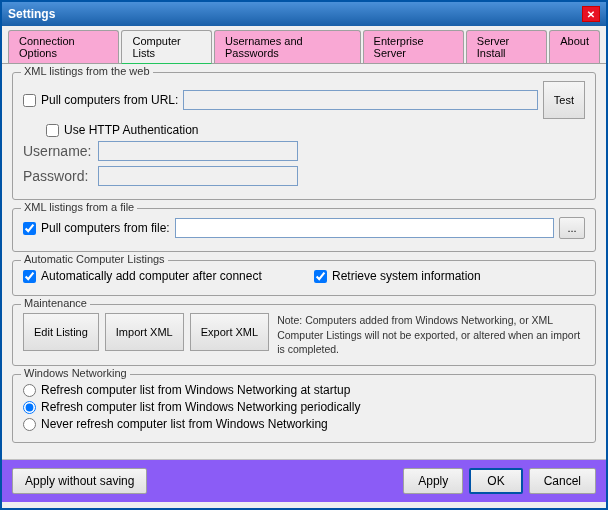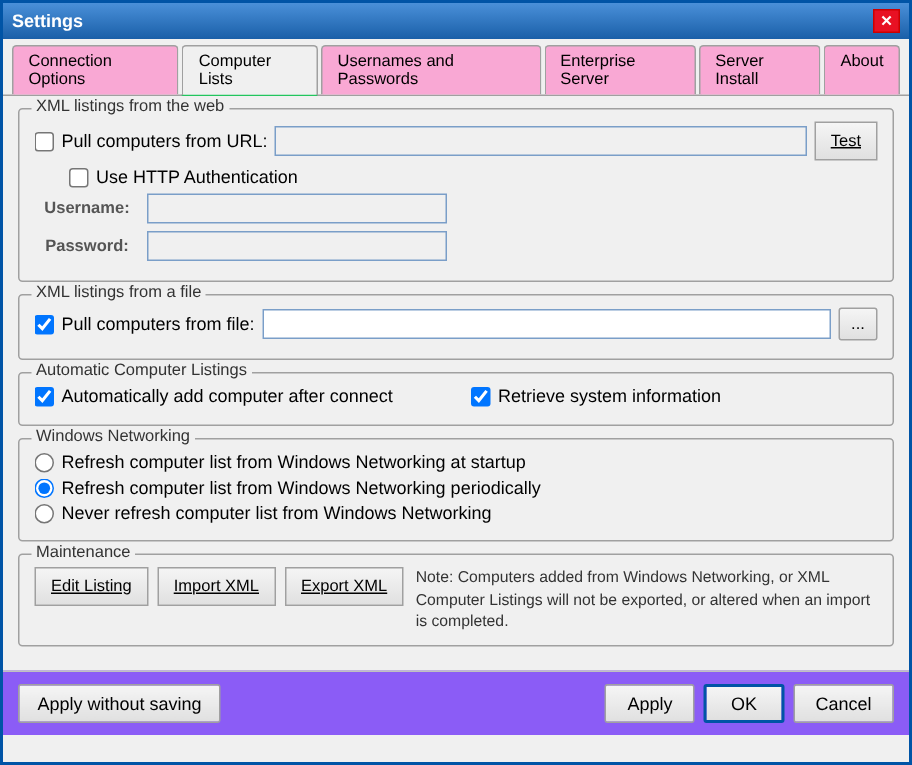--- a/index.html
+++ b/index.html
@@ -90,24 +90,23 @@
       color: #333;
     }
     .form-row {
       display: flex;
       align-items: center;
       margin-bottom: 5px;
       gap: 5px;
     }
     .form-row label {
       min-width: 70px;
-      text-align: center;
-      font-size: 11px;
+      text-align: left;
+      font-size: 14px;
       color: #555;
-      font-weight: bold;
     }
     .checkbox-row {
       display: flex;
       align-items: center;
       gap: 5px;
       margin-bottom: 4px;
     }
     input[type="checkbox"] {
       width: 13px;
       height: 13px;
@@ -121,28 +120,27 @@
       font-size: 11px;
     }
     input[type="text"]:disabled {
       background: #f0f0f0;
       color: #a0a0a0;
     }
     .text-long {
       flex: 1;
     }
     .btn {
-      height: 26px;
+      height: 38px;
       padding: 0 10px;
       border: 1px solid #a0a0a0;
       background: linear-gradient(to bottom, #f5f5f5, #e0e0e0);
       cursor: pointer;
       font-size: 11px;
       border-radius: 0;
-      text-decoration: underline;
     }
     .btn-browse {
       height: 22px;
       width: 26px;
       padding: 0;
       border: 1px solid #a0a0a0;
       background: linear-gradient(to bottom, #f5f5f5, #e0e0e0);
       cursor: pointer;
       font-size: 11px;
       border-radius: 2px;
@@ -301,47 +299,47 @@
           <label>Automatically add computer after connect</label>
         </div>
         <div class="checkbox-row">
           <input type="checkbox" checked="" style="">
           <label>Retrieve system information</label>
         </div>
       </div>
     </div>
 
     <div class="group-box">
-      <span class="group-label">Windows Networking</span>
-      <div class="radio-row">
-        <input type="radio" name="net-refresh" style="">
-        <label>Refresh computer list from Windows Networking at startup</label>
-      </div>
-      <div class="radio-row">
-        <input type="radio" name="net-refresh" checked="" style="">
-        <label>Refresh computer list from Windows Networking periodically</label>
-      </div>
-      <div class="radio-row">
-        <input type="radio" name="net-refresh" style="">
-        <label>Never refresh computer list from Windows Networking</label>
-      </div>
-    </div>
-
-    <div class="group-box">
       <span class="group-label">Maintenance</span>
       <div class="maintenance-row">
         <div class="maintenance-buttons">
           <button class="btn">Edit Listing</button>
           <button class="btn">Import XML</button>
           <button class="btn">Export XML</button>
         </div>
         <span class="note-text">Note: Computers added from Windows Networking, or XML Computer Listings will not be exported, or altered when an import is completed.</span>
       </div>
     </div>
 
+    <div class="group-box">
+      <span class="group-label">Windows Networking</span>
+      <div class="radio-row">
+        <input type="radio" name="net-refresh" style="">
+        <label>Refresh computer list from Windows Networking at startup</label>
+      </div>
+      <div class="radio-row">
+        <input type="radio" name="net-refresh" checked="" style="">
+        <label>Refresh computer list from Windows Networking periodically</label>
+      </div>
+      <div class="radio-row">
+        <input type="radio" name="net-refresh" style="">
+        <label>Never refresh computer list from Windows Networking</label>
+      </div>
+    </div>
+
   </div>
 
   <div class="footer">
     <button class="btn-apply-nosave">Apply without saving</button>
     <div class="footer-right">
       <button class="btn-footer">Apply</button>
       <button class="btn-ok">OK</button>
       <button class="btn-footer">Cancel</button>
     </div>
   </div>

